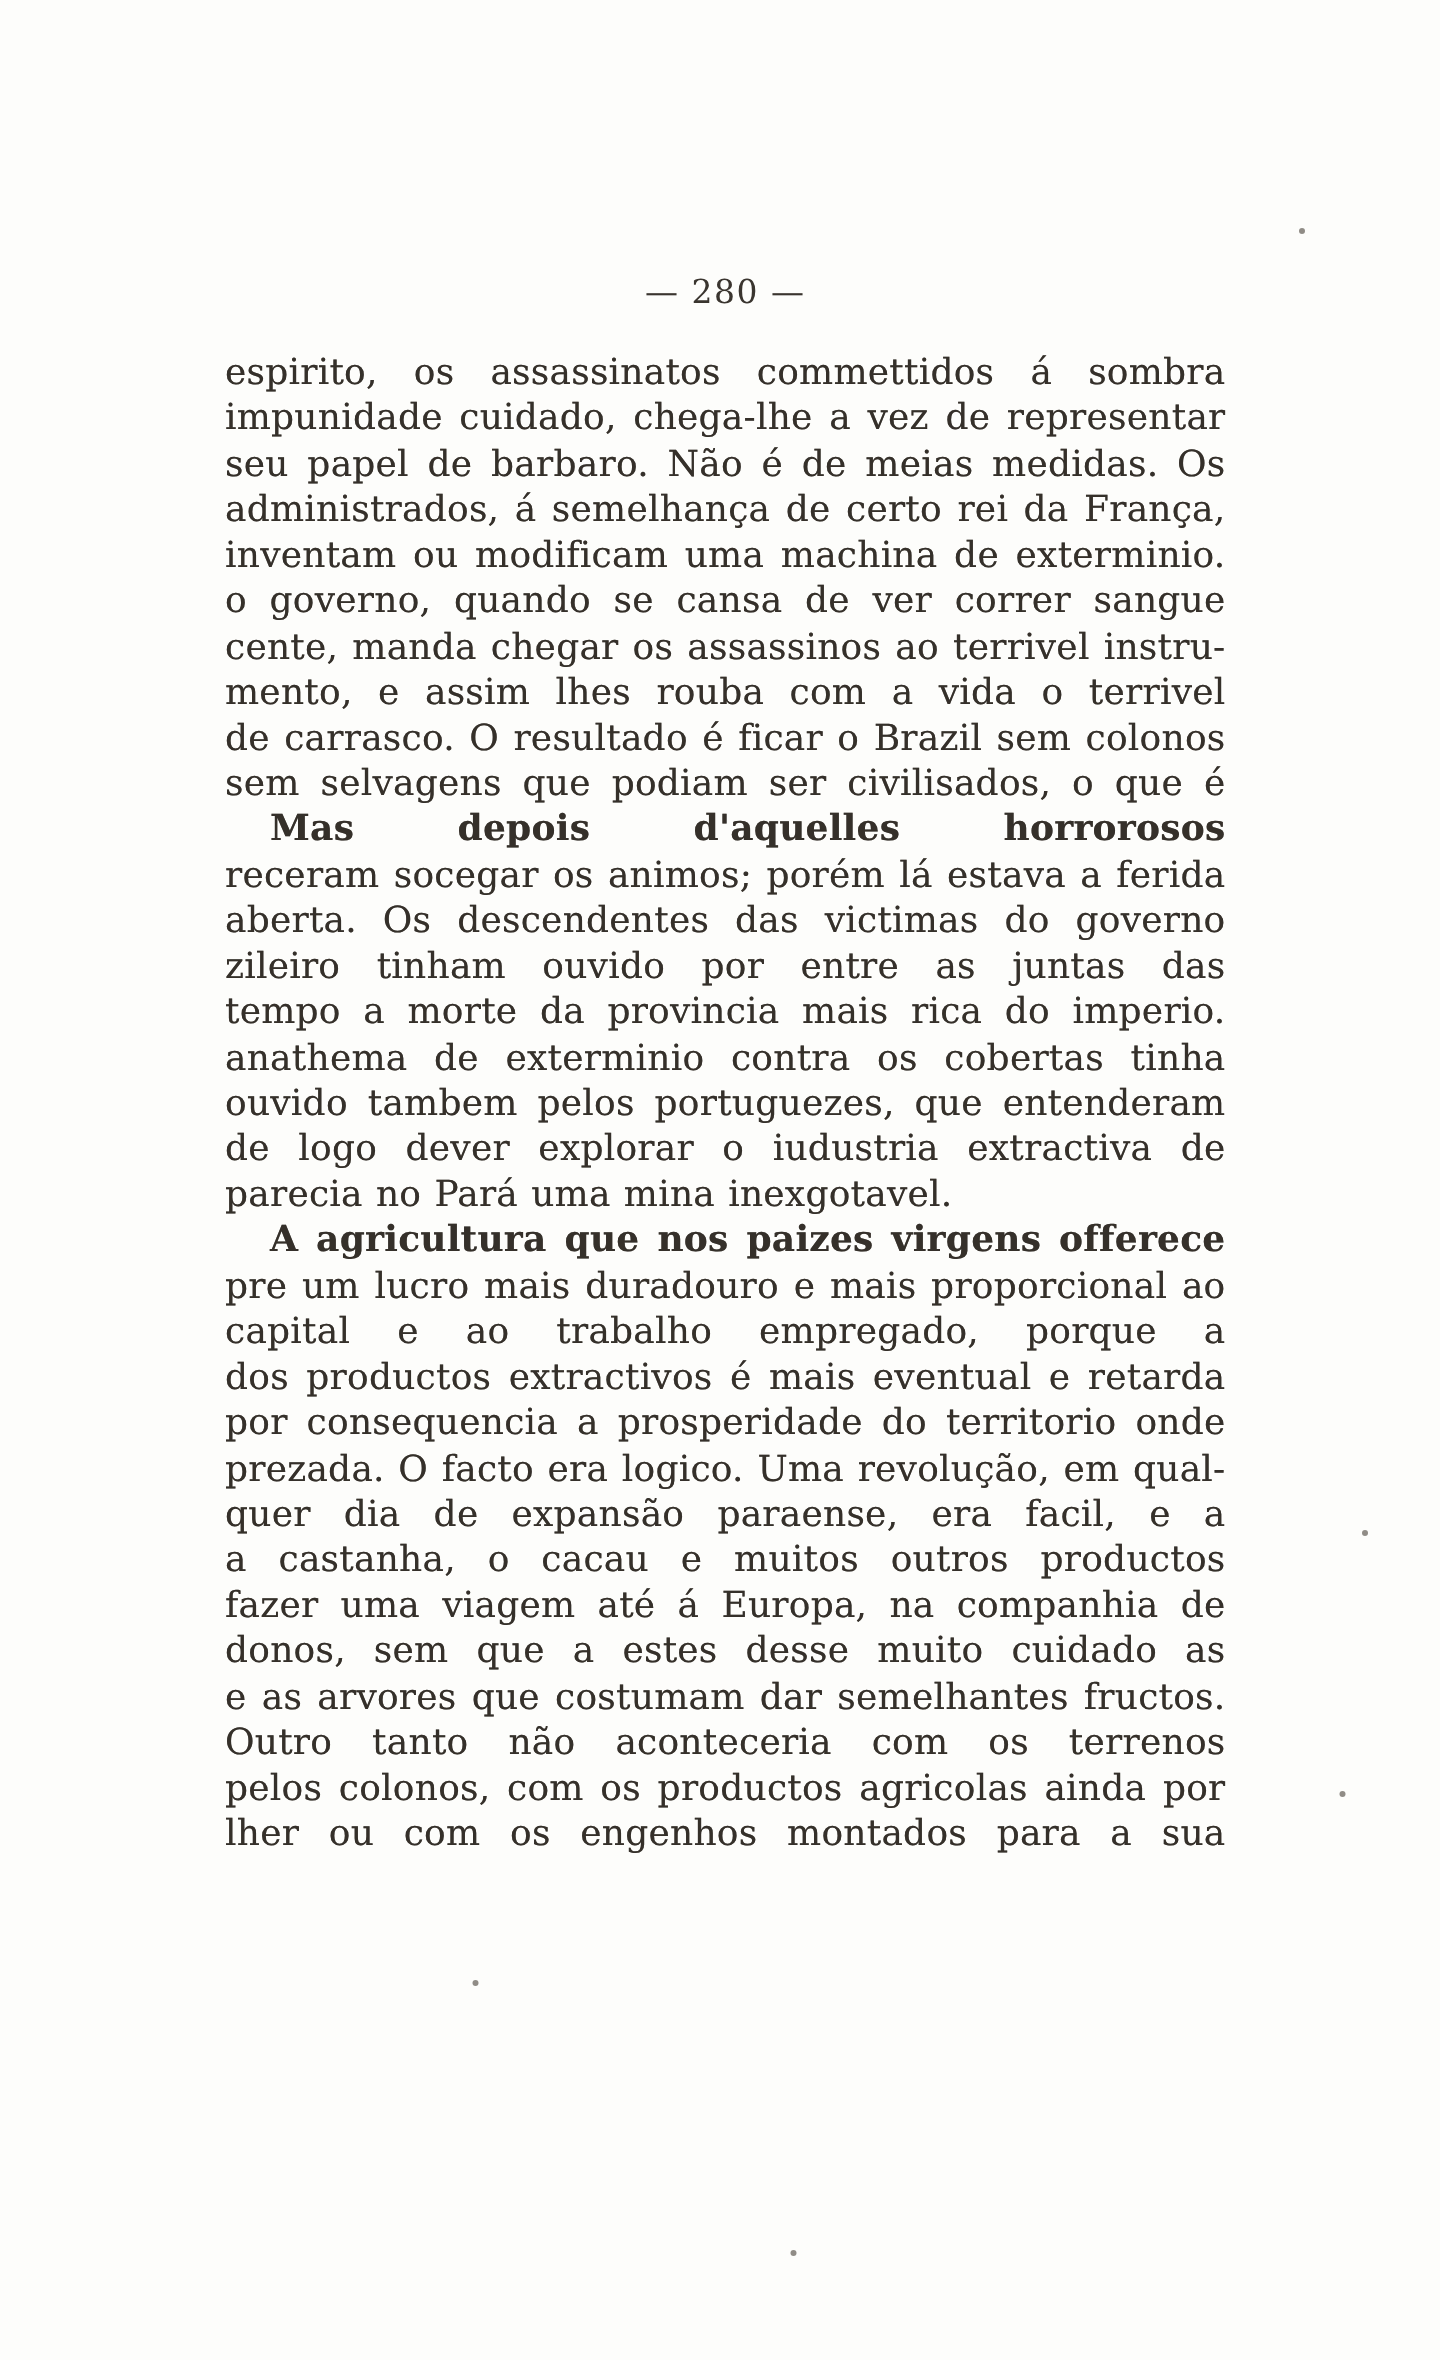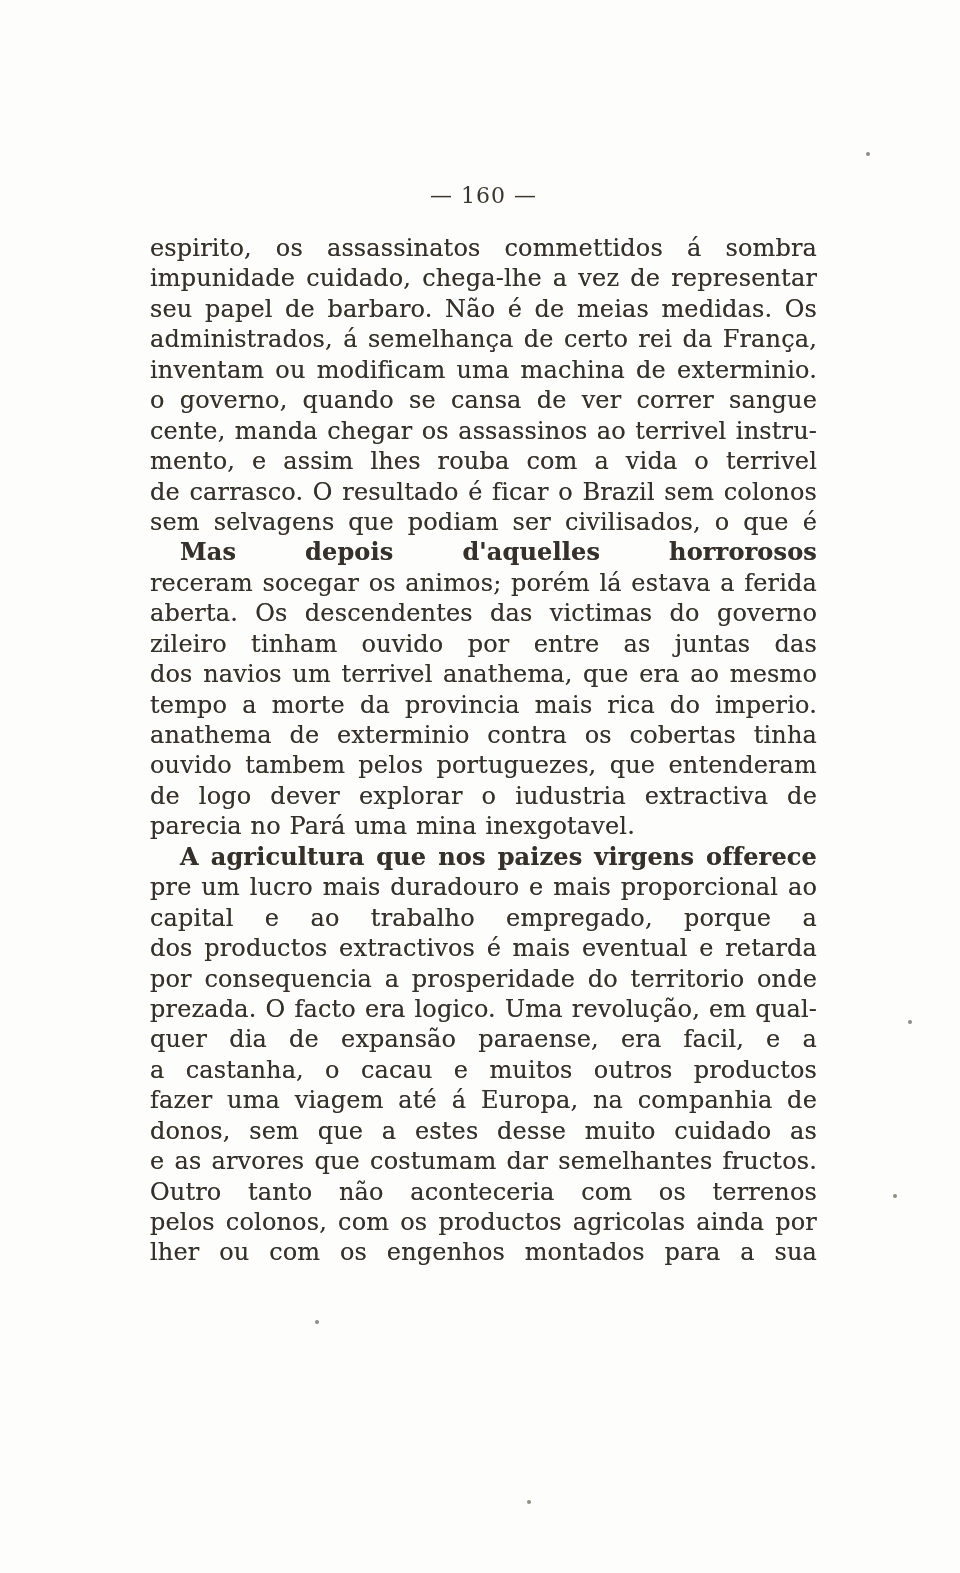--- a/index.html
+++ b/index.html
@@ -58,37 +58,36 @@
     height: 4px;
     border-radius: 50%;
     background: #6b665f;
     opacity: 0.75;
   }
 </style>
 </head>
 <body>
 
 <div class="page">
-  <div class="page-number">— 160 —</div>
+  <div class="page-number">— 280 —</div>
   <div class="text-block">
       <div class="text-line">espirito, os assassinatos commettidos á sombra d'uma</div>
       <div class="text-line">impunidade cuidado, chega-lhe a vez de representar o</div>
       <div class="text-line">seu papel de barbaro. Não é de meias medidas. Os seus</div>
       <div class="text-line">administrados, á semelhança de certo rei da França,</div>
       <div class="text-line">inventam ou modificam uma machina de exterminio. E</div>
       <div class="text-line">o governo, quando se cansa de ver correr sangue inno-</div>
       <div class="text-line">cente, manda chegar os assassinos ao terrivel instru-</div>
       <div class="text-line">mento, e assim lhes rouba com a vida o terrivel papel</div>
       <div class="text-line">de carrasco. O resultado é ficar o Brazil sem colonos e</div>
       <div class="text-line last">sem selvagens que podiam ser civilisados, o que é mau!</div>
       <div class="text-line indent">Mas depois d'aquelles horrorosos acontecimentos pa-</div>
       <div class="text-line">receram socegar os animos; porém lá estava a ferida</div>
       <div class="text-line">aberta. Os descendentes das victimas do governo bra-</div>
       <div class="text-line">zileiro tinham ouvido por entre as juntas das cobertas</div>
-      <div class="text-line">dos navios um terrivel anathema, que era ao mesmo</div>
       <div class="text-line">tempo a morte da provincia mais rica do imperio. Esse</div>
       <div class="text-line">anathema de exterminio contra os cobertas tinha sido</div>
       <div class="text-line">ouvido tambem pelos portuguezes, que entenderam des-</div>
       <div class="text-line">de logo dever explorar o iudustria extractiva de certos</div>
       <div class="text-line last">parecia no Pará uma mina inexgotavel.</div>
       <div class="text-line indent">A agricultura que nos paizes virgens offerece sem-</div>
       <div class="text-line">pre um lucro mais duradouro e mais proporcional ao</div>
       <div class="text-line">capital e ao trabalho empregado, porque a exploração</div>
       <div class="text-line">dos productos extractivos é mais eventual e retarda</div>
       <div class="text-line">por consequencia a prosperidade do territorio onde ella</div>

